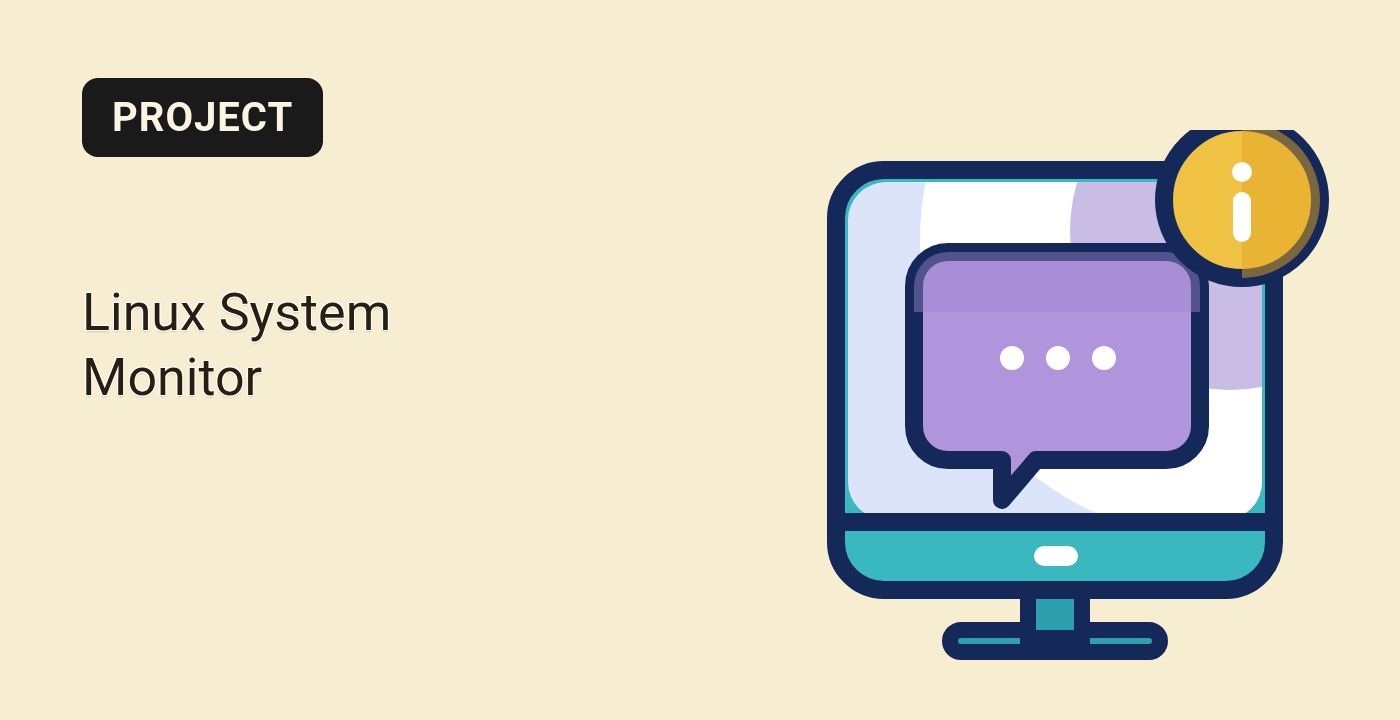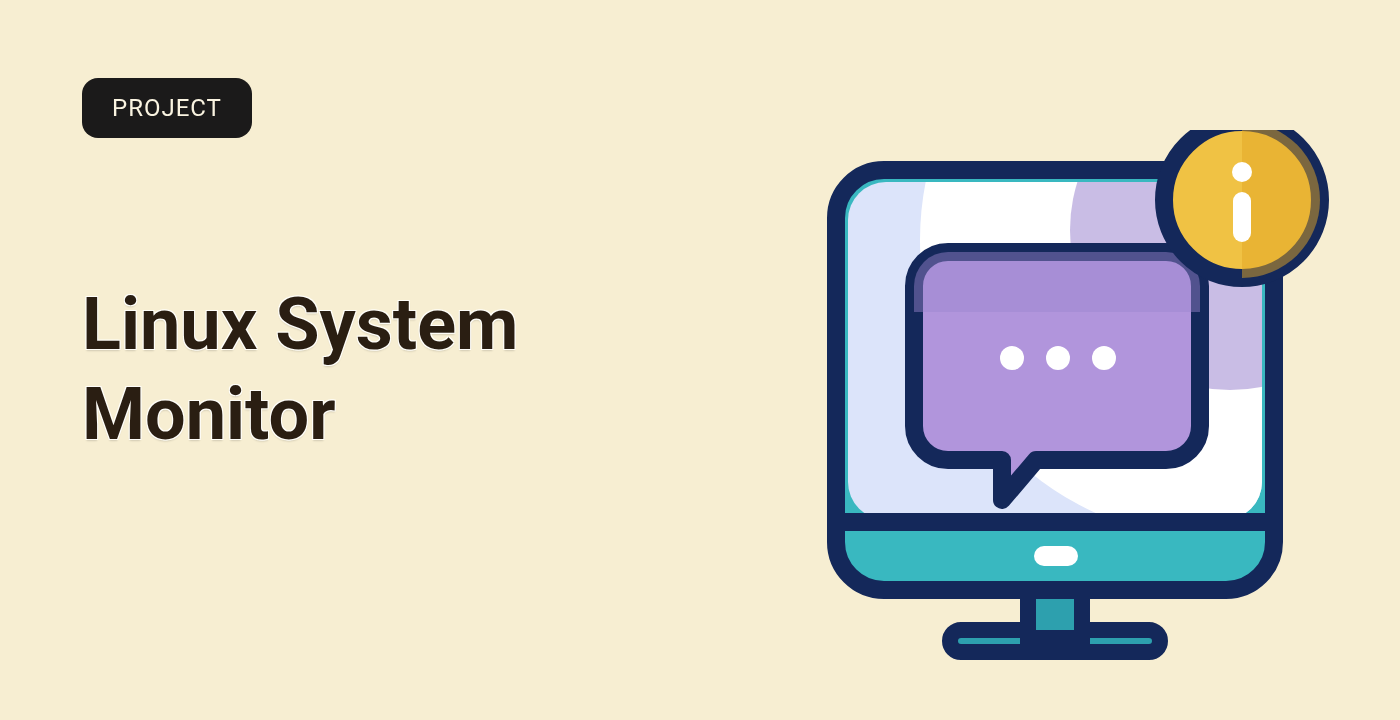--- a/index.html
+++ b/index.html
@@ -10,32 +10,32 @@
     font-family: 'Segoe UI', -apple-system, BlinkMacSystemFont, Roboto, sans-serif;
     position: relative;
     overflow: hidden;
   }
   .badge {
     position: absolute;
     top: 78px;
     left: 82px;
     background: #1b1a1a;
     color: #faf4e1;
-    font-weight: 400;
-    font-size: 24px;
+    font-weight: 700;
+    font-size: 40px;
     letter-spacing: 1px;
     padding: 16px 30px;
     border-radius: 16px;
   }
   .title {
     position: absolute;
     top: 280px;
     left: 82px;
-    font-size: 72px;
-    font-weight: 700;
+    font-size: 52px;
+    font-weight: 400;
     line-height: 1.25;
     color: #2a1e12;
     text-shadow:
       -1px -1px 0 #fffef9,
        1px -1px 0 #fffef9,
       -1px  1px 0 #fffef9,
        1px  1px 0 #fffef9,
        0    2px 2px rgba(0,0,0,0.15);
   }
   .illustration {

